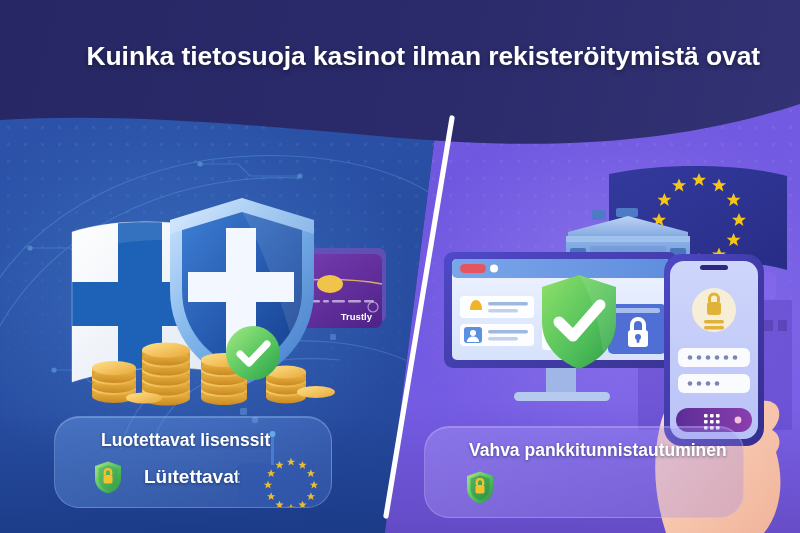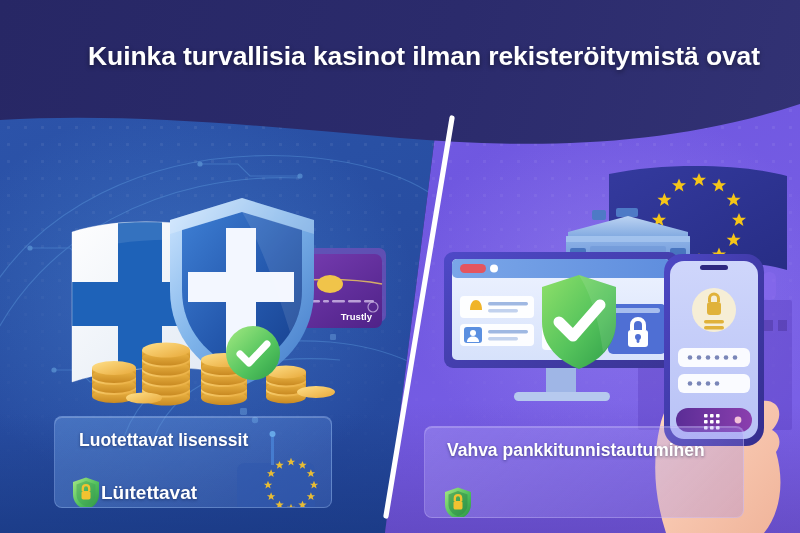--- a/index.html
+++ b/index.html
@@ -59,43 +59,43 @@
   .title{
     position:absolute;left:40px;top:38px;width:720px;
     text-align:right;color:#fff;
     font-size:26.5px;font-weight:bold;line-height:1.42;
     letter-spacing:-.1px;
     text-shadow:0 2px 5px rgba(0,0,0,.42);
   }
 
   
   .badge{
-    position:absolute;border-radius:8px;
-    padding:13px 22px 14px 12px;
+    position:absolute;border-radius:25px;
+    padding:13px 22px 14px 34px;
     overflow:hidden;
   }
   .badge-left{
     left:54px;top:416px;width:278px;height:92px;
     background:linear-gradient(135deg, rgba(110,160,230,.42), rgba(90,130,215,.30));
     border:1px solid rgba(180,210,255,.30);
     box-shadow:inset 0 1px 0 rgba(255,255,255,.22);
   }
   .badge-right{
     left:424px;top:426px;width:320px;height:92px;
     background:linear-gradient(135deg, rgba(175,160,248,.40), rgba(150,130,240,.28));
     border:1px solid rgba(215,205,255,.30);
     box-shadow:inset 0 1px 0 rgba(255,255,255,.20);
   }
   .badge-title{
     color:#fff;font-size:17.5px;font-weight:bold;
     text-shadow:0 1px 3px rgba(10,20,60,.5);
     white-space:nowrap;
   }
   .badge-sub{
-    display:flex;align-items:center;gap:0;margin-top:25px;
+    display:flex;align-items:center;gap:21px;margin-top:9px;
     color:#fff;font-size:19px;font-weight:bold;
     text-shadow:0 1px 3px rgba(10,20,60,.5);
     white-space:nowrap;
   }
   .badge-left .badge-title{margin-left:12px;}
   .badge-left .badge-sub{margin-left:4px;}
   .badge-right .badge-title{margin-left:10px;}
   .badge-right .badge-sub{margin-left:6px;}
   .eu-mini{position:absolute;right:-6px;bottom:-6px;opacity:.95;}
 
@@ -573,21 +573,21 @@
         <stop offset="0" stop-color="#a4ea82"></stop>
           <stop offset="60%" stop-color="#52c35d"></stop>
         <stop offset="1" stop-color="#2f9e49"></stop>
       </linearGradient>
     </defs>
     <circle cx="29" cy="29" r="27" fill="url(#gcG)"></circle>
     <path d="M16,30 L25,39 L43,20" fill="none" stroke="#ffffff" stroke-width="7" stroke-linecap="round" stroke-linejoin="round"></path>
   </svg>
 
   <div class="header"></div>
-  <div class="title">Kuinka turvallisia kasinot ilman rekisteröitymistä ovat</div>
+  <div class="title">Kuinka tietosuoja kasinot ilman rekisteröitymistä ovat</div>
 
   <svg class="divider" viewBox="0 0 800 417">
     <path d="M452,2 L386,400" stroke="#ffffff" stroke-width="5.2" stroke-linecap="round" fill="none"></path>
   </svg>
 
   <div class="badge badge-left">
     <div class="badge-title">Luotettavat lisenssit</div>
     <div class="badge-sub">
       <svg width="30" height="34" viewBox="0 0 30 34">
         <defs>

